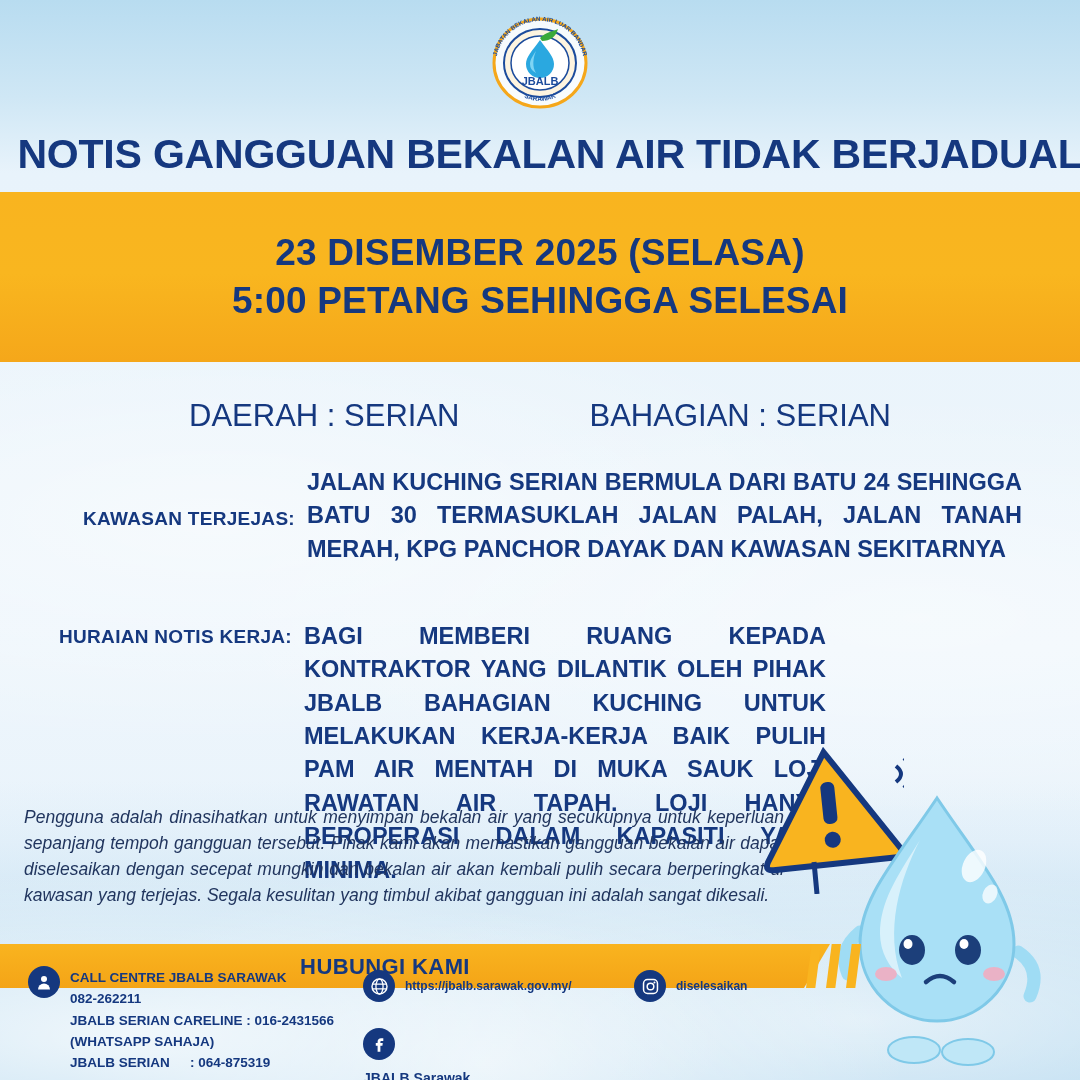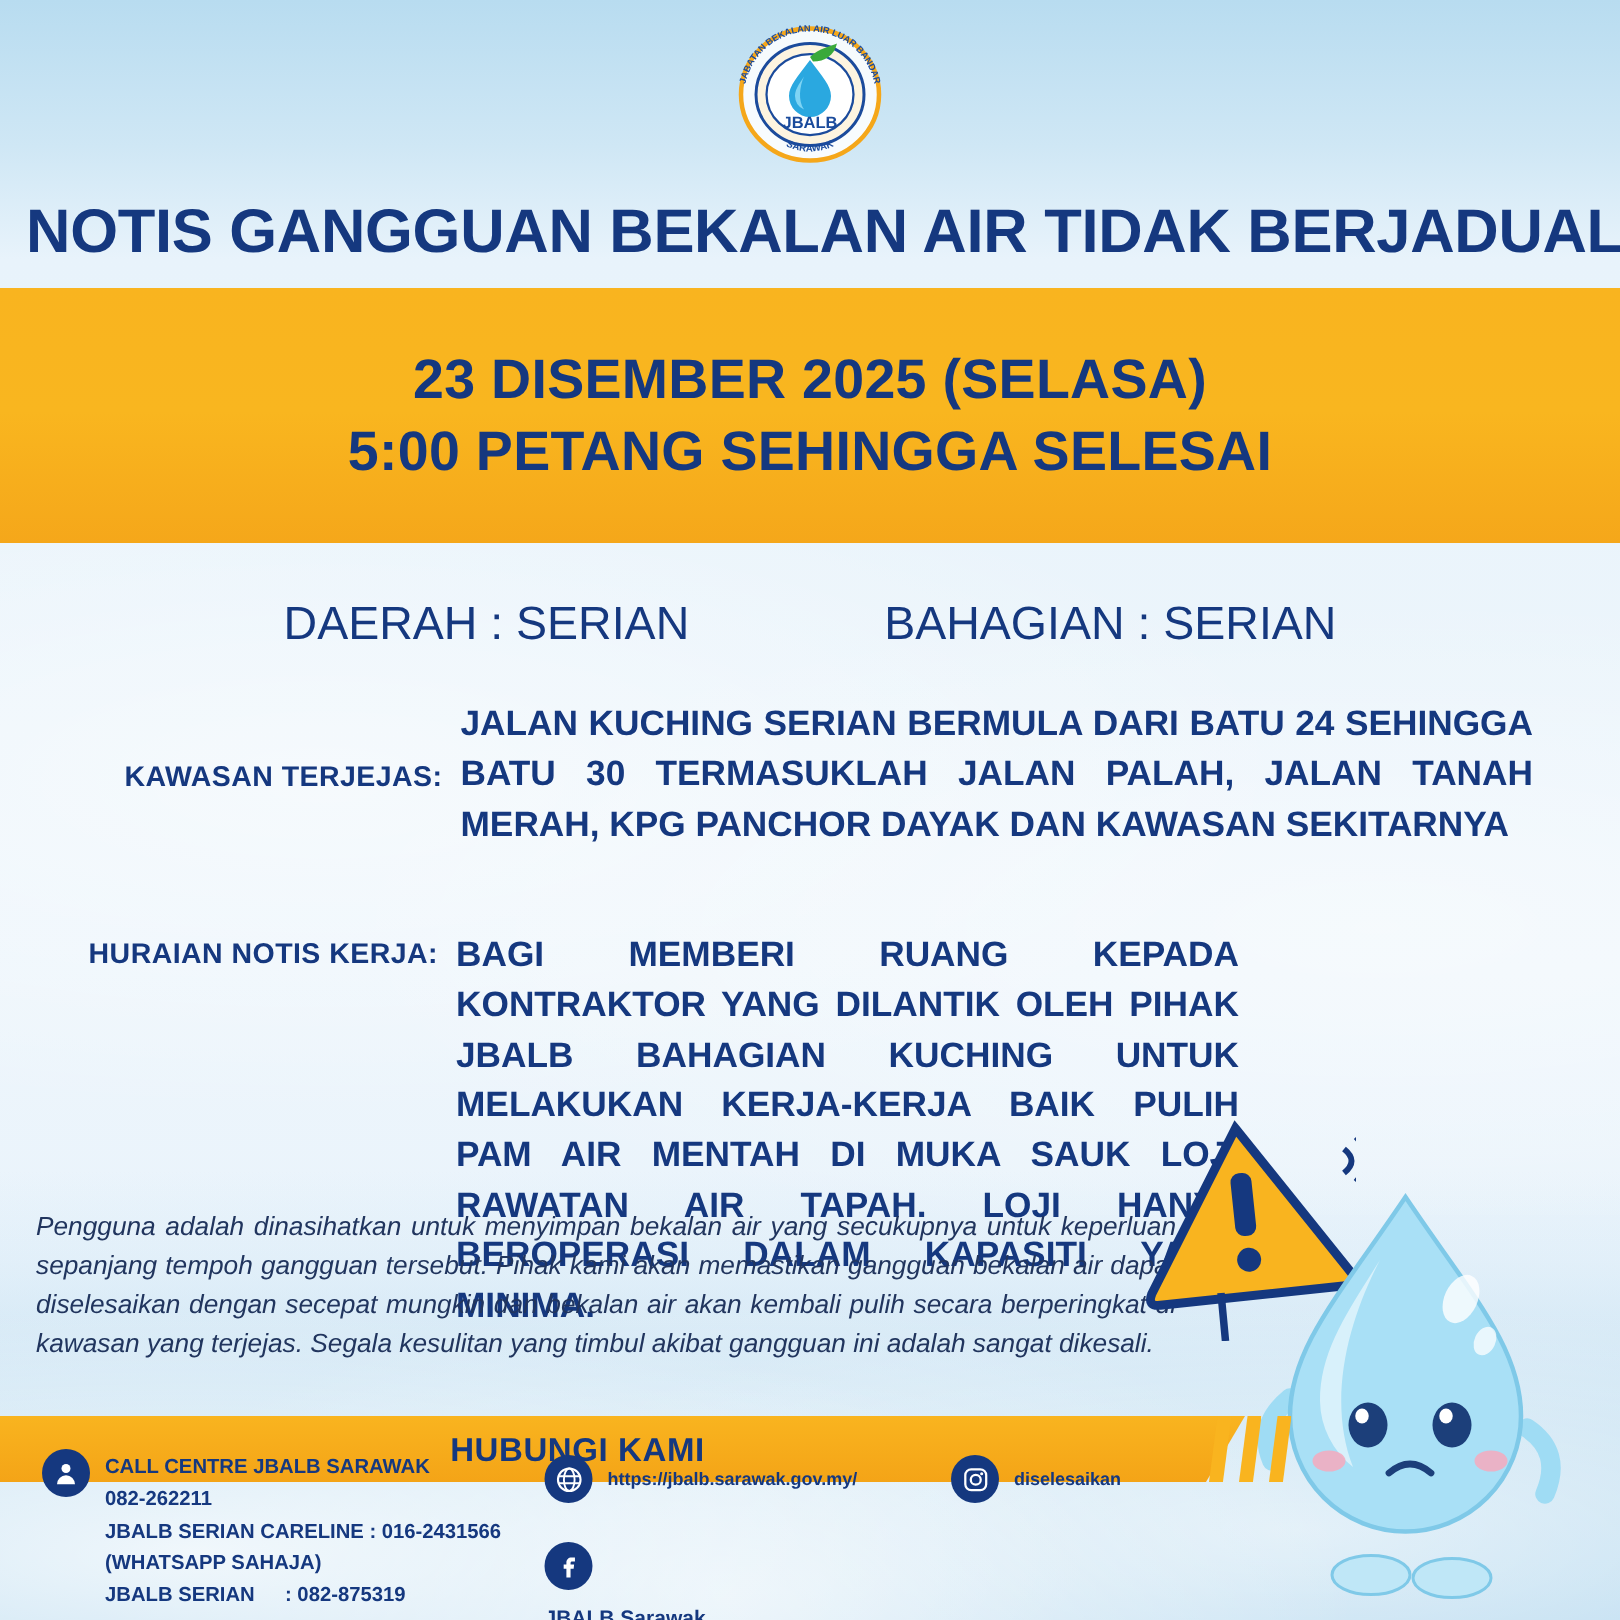--- a/index.html
+++ b/index.html
@@ -282,21 +282,21 @@
               <path d="M4 22 a8 8 0 0 1 16 0 Z" fill="#fff"></path>
             </svg>
         </div>
         <div class="c-text">CALL CENTRE JBALB SARAWAK
 082-262211
 JBALB SERIAN CARELINE : 016-2431566
 (WHATSAPP SAHAJA)</div>
       </div>
       <div class="c-serian-row" style="margin-left:42px;">
         <span class="lbl">JBALB SERIAN</span>
-        <span>: 082-875319</span>
+        <span>: 064-875319</span>
       </div>
     </div>
 
     <div class="c-col mid">
       <div class="c-item">
         <div class="c-icon">
           <svg width="19" height="19" viewBox="0 0 24 24">
               <circle cx="12" cy="12" r="9.5" fill="none" stroke="#fff" stroke-width="1.8"></circle>
               <ellipse cx="12" cy="12" rx="4.5" ry="9.5" fill="none" stroke="#fff" stroke-width="1.6"></ellipse>
               <path d="M2.6 9 h18.8 M2.6 15 h18.8" stroke="#fff" stroke-width="1.6"></path>

